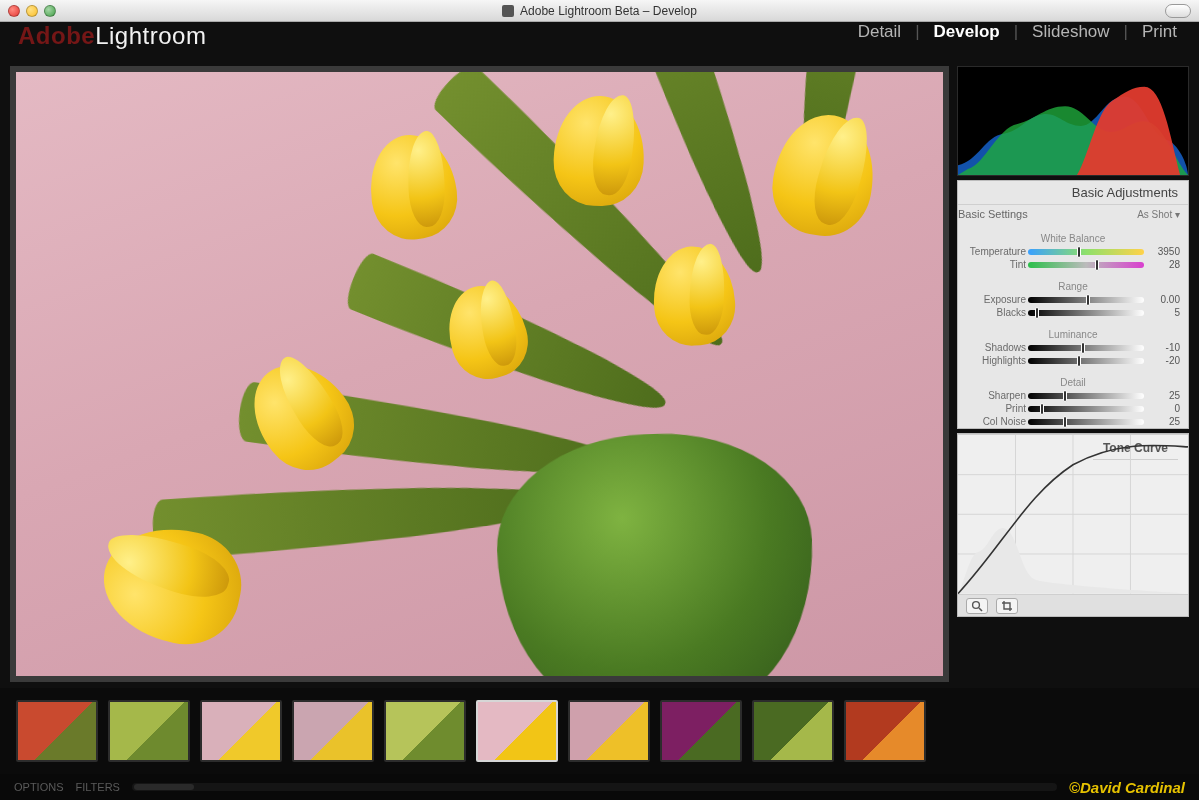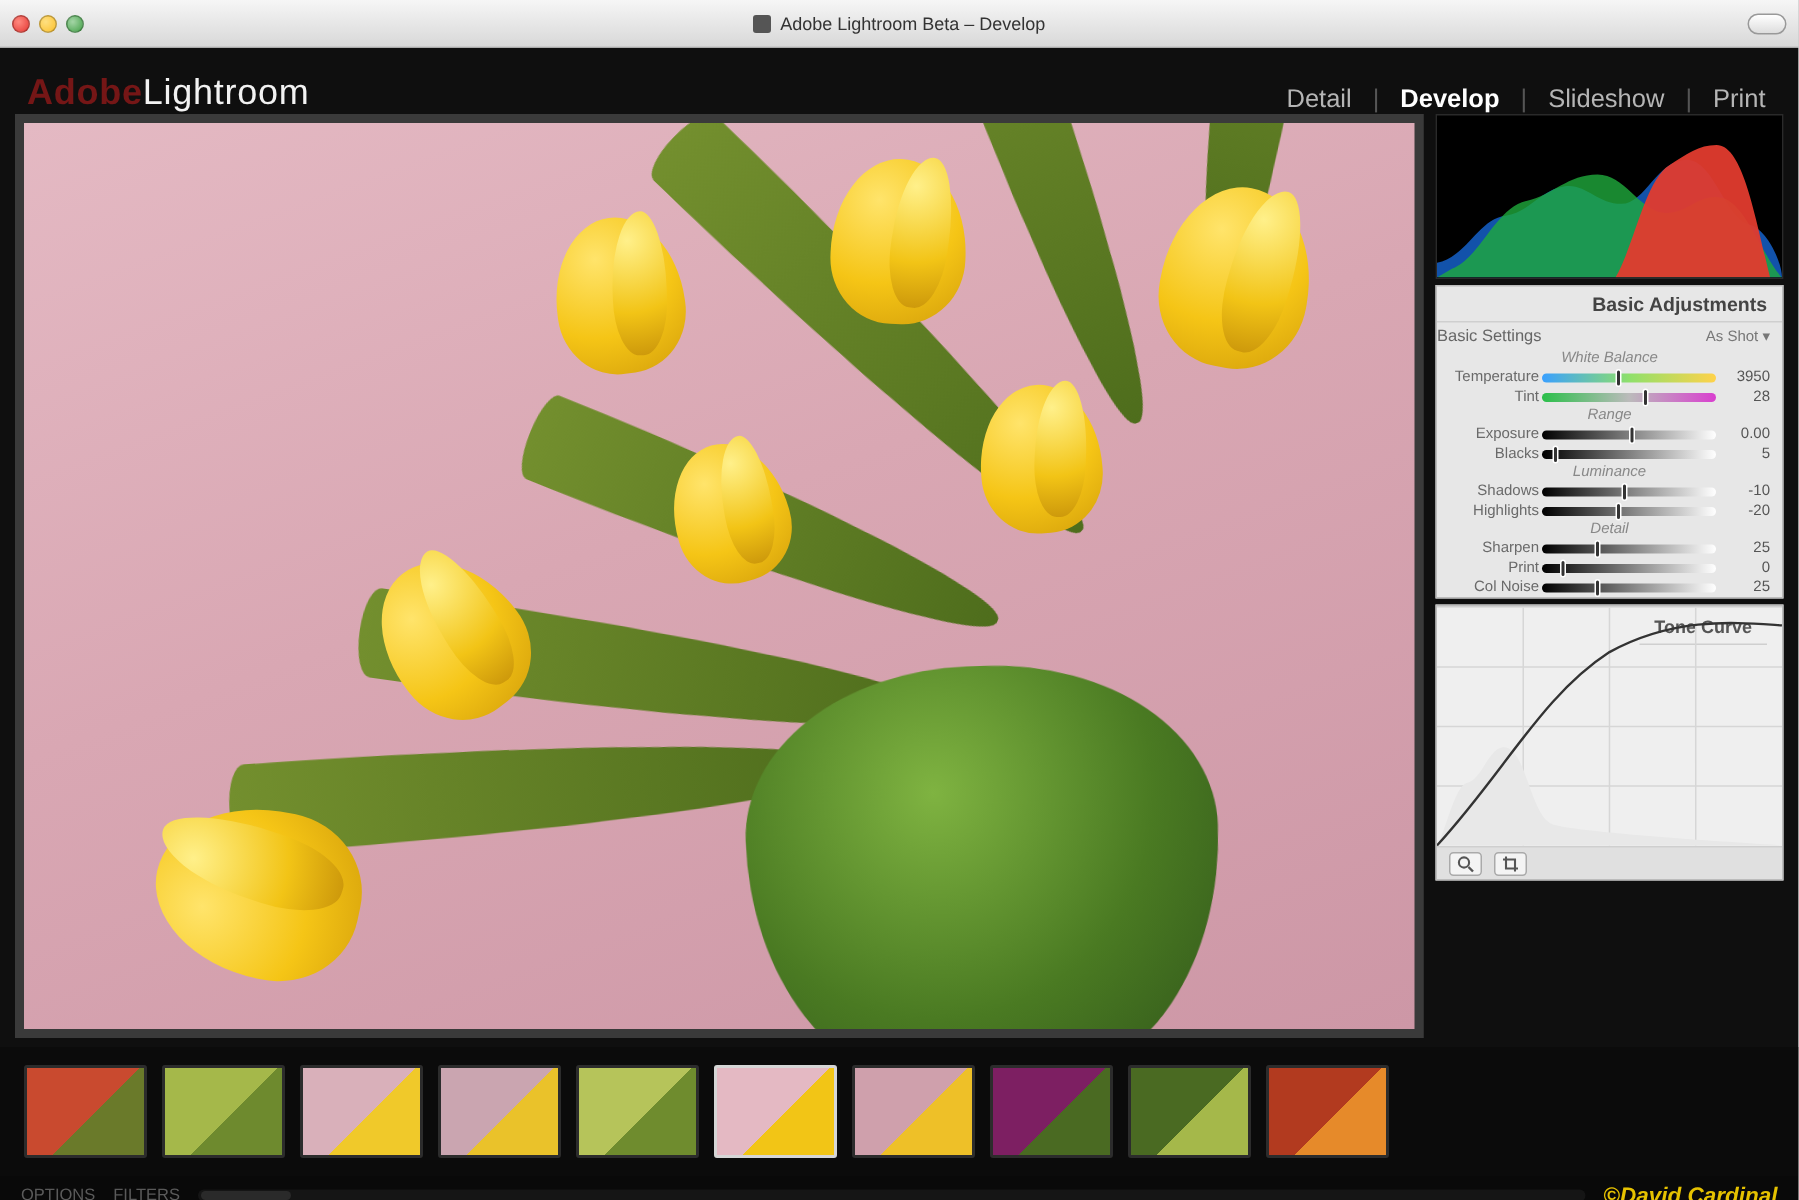--- a/index.html
+++ b/index.html
@@ -1,27 +1,27 @@
 <!DOCTYPE html>
 <html><head>
 <meta charset="utf-8">
 <style>
   * { box-sizing: border-box; margin: 0; padding: 0; }
   html, body { width: 1199px; height: 800px; overflow: hidden; font-family: "Lucida Grande", "Helvetica Neue", Arial, sans-serif; background:#fff; }
-  .mac-titlebar { height: 32px; background: linear-gradient(#f6f6f6,#d8d8d8); border-bottom:1px solid #aaa; display:flex; align-items:center; padding:0 8px; position:relative; }
+  .mac-titlebar { height: 22px; background: linear-gradient(#f6f6f6,#d8d8d8); border-bottom:1px solid #aaa; display:flex; align-items:center; padding:0 8px; position:relative; }
   .traffic-lights { display:flex; gap:6px; }
   .tl { width:12px; height:12px; border-radius:50%; border:1px solid rgba(0,0,0,.25); }
   .tl.red { background:radial-gradient(circle at 35% 35%, #ff8a80, #e53935); }
   .tl.yellow { background:radial-gradient(circle at 35% 35%, #ffe082, #fbc02d); }
   .tl.green { background:radial-gradient(circle at 35% 35%, #a5d6a7, #43a047); }
   .win-title { position:absolute; left:0; right:0; text-align:center; font-size:12px; color:#333; display:flex; align-items:center; justify-content:center; gap:6px; pointer-events:none;}
   .lr-icon { width:12px; height:12px; background:#555; display:inline-block; border-radius:2px; }
   .win-pill { position:absolute; right:8px; width:26px; height:14px; border:1px solid #999; border-radius:8px; background:linear-gradient(#fff,#ddd); }
   .app { background:#0f0f0f; width:100%; height:calc(100% - 22px); display:flex; flex-direction:column; color:#ddd; }
-  .app-header { height:44px; display:flex; align-items:flex-end; justify-content:space-between; padding:0 22px 0 18px; }
+  .app-header { height:44px; display:flex; align-items:flex-start; justify-content:space-between; padding:0 22px 0 18px; }
   .brand { font-size:24px; letter-spacing:.5px; display:flex; align-items:baseline; }
   .brand .red { color:#8a1a1a; font-weight:600; filter: blur(.4px) brightness(.85); }
   .brand .white { color:#f2f2f2; font-weight:300; }
   .modules { display:flex; gap:14px; font-size:17px; color:#b5b5b5; align-items:center; }
   .modules .sep { color:#555; }
   .modules span[data-interactable="true"] { cursor:pointer; }
   .modules .active { color:#fff; font-weight:600; }
   .workspace { flex:1; display:flex; gap:8px; padding:0 10px 6px 10px; min-height:0;}
   .canvas { flex:1; background:#3a3a3a; border:6px solid #3a3a3a; display:flex; align-items:stretch; min-width:0; }
   .photo { flex:1; position:relative; overflow:hidden; background:linear-gradient(160deg,#e4b9c3 0%, #d9a7b3 45%, #cd97a6 100%); }
@@ -41,24 +41,24 @@
   .t3 { left:38%; top:10%;    transform:rotate(-8deg)  scale(.95);} 
   .t4 { left:58%; top:4%;     transform:rotate(2deg)   scale(1.0);} 
   .t5 { right:8%; top:8%;     transform:rotate(10deg)  scale(1.1);} 
   .t6 { right:22%; top:28%;   transform:rotate(-4deg)  scale(.9);} 
   .t7 { left:46%; top:34%;    transform:rotate(-16deg) scale(.85);} 
 
   .right-rail { width:232px; display:flex; flex-direction:column; gap:4px; min-width:232px;}
   .histogram { height:110px; background:#000; border:1px solid #2a2a2a; position:relative; overflow:hidden;}
   .histogram svg { width:100%; height:100%;}
   .panel { background:#e7e7e7; color:#555; border:1px solid #bcbcbc; font-size:11px; }
-  .panel .title { text-align:right; padding:4px 10px; font-size:13px; color:#444; border-bottom:1px solid #cfcfcf; font-weight:700;}
+  .panel .title { text-align:right; padding:4px 10px; font-size:13px; color:#444; border-bottom:1px solid #cfcfcf; font-weight:400;}
   .panel .section-title { padding:3px 8px 3px 0; font-size:11px; color:#666; display:flex; justify-content:space-between; align-items:center;}
   .panel .section-title .mode { color:#777; font-size:10px;}
-  .divider-label { text-align:center; font-size:10px; color:#888; margin:0 0 1px;font-style:italic;}
+  .divider-label { text-align:center; font-size:10px; color:#888; margin:10px 0 1px;}
   .row { display:flex; align-items:center; gap:2px; padding:1px 8px 1px 4px; }
   .row .lbl { width:64px; text-align:right; color:#6a6a6a; font-size:10px;}
   .row .track { flex:1; height:6px; border-radius:3px; position:relative; background:linear-gradient(90deg,#888,#888);}
   .row .track.temp { background:linear-gradient(90deg,#3aa0ff,#8ee06b,#ffd24a);}
   .row .track.tint { background:linear-gradient(90deg,#2bbf4a,#bbb,#d93fcf);}
   .row .track.plain { background:linear-gradient(90deg,#000,#fff);}
   .row .thumb { position:absolute; top:-3px; width:4px; height:12px; background:#333; border:1px solid #fff; border-radius:2px;}
   .row .val { width:34px; text-align:right; color:#555; font-size:10px;}
   .tone-curve { height:160px; background:#efefef; border-top:1px solid #cfcfcf; position:relative;}
   .tone-curve .title { position:absolute; right:10px; top:2px; font-size:12px; color:#555; font-weight:600;}

